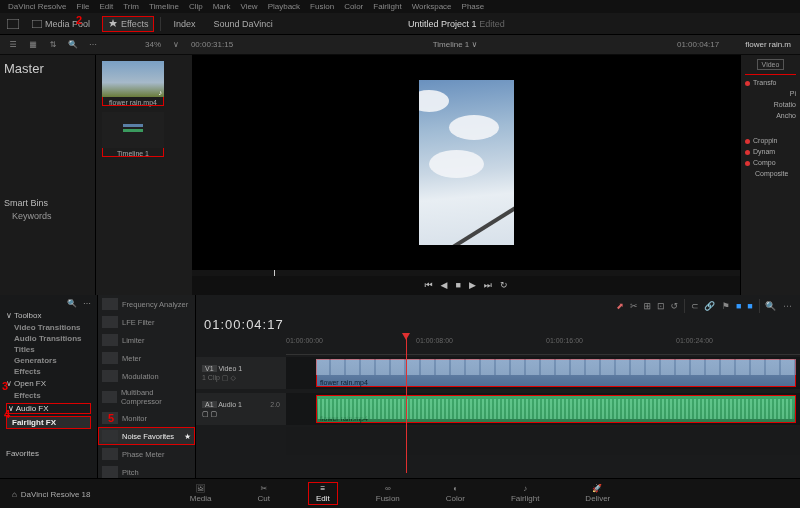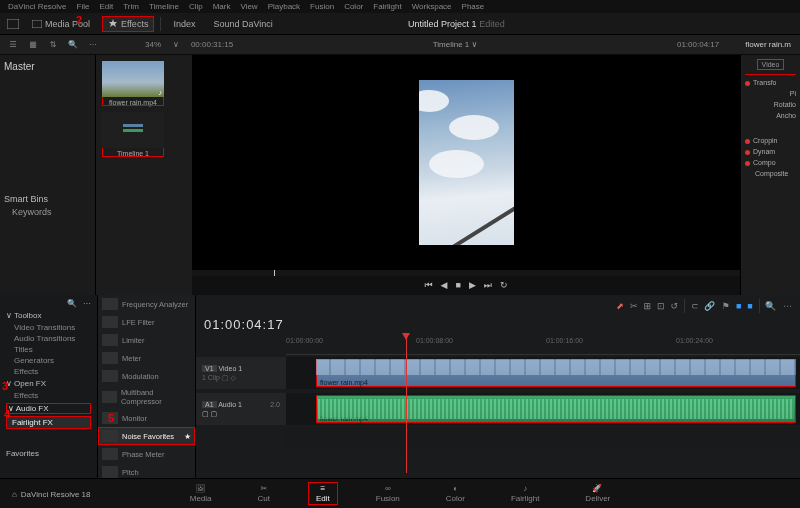--- a/index.html
+++ b/index.html
@@ -26,21 +26,21 @@
   .crane { position:absolute; width:160px; height:4px; background:#444; transform:rotate(-32deg); left:10px; top:130px;}
   .cloud { position:absolute; background:#f2f4f7; border-radius:50%; opacity:.9;}
   .transport { display:flex; justify-content:center; gap:8px; padding:4px; color:#bbb; font-size:9px;}
   .col-insp { width:60px; background:#1c1c1c; border-left:1px solid #000; padding:4px; font-size:7px;}
   .insp-hdr { text-align:center; padding:2px 0;}
   .insp-row { padding:2px 0; color:#aaa;}
   .dot { display:inline-block; width:5px;height:5px;border-radius:50%; margin-right:3px; vertical-align:middle;}
   .lower { display:flex; height:190px; }
   .fx-tree { width:98px; background:#18191a; border-right:1px solid #000; padding:4px 6px; font-size:8px; color:#999;}
   .fx-tree .grp { color:#bbb; margin:2px 0;}
-  .fx-tree .itm { padding:1px 0 1px 8px; color:#888;}
+  .fx-tree .itm { padding:1px 0 1px 8px; color:#888;font-weight:bold;}
   .fx-list { width:98px; background:#1d1e1f; border-right:1px solid #000; font-size:7.5px; overflow:hidden;}
   .fx-list .row { display:flex; align-items:center; gap:4px; padding:3px 4px; color:#8a8a8a;}
   .fx-list .row .ico { width:16px;height:12px;background:#303133; }
   .timeline { flex:1; background:#1a1b1c; display:flex; flex-direction:column; position:relative;}
   .tl-tools { height:22px; display:flex; align-items:center; gap:6px; padding:0 8px; color:#888; justify-content:flex-end;}
   .tl-tc { position:absolute; left:8px; top:22px; font-size:13px; color:#ddd; letter-spacing:1px;}
   .tl-ruler { height:18px; margin-left:90px; margin-top:20px; position:relative; font-size:7px; color:#666; border-bottom:1px solid #333;}
   .tl-tick { position:absolute; top:0; }
   .playhead { position:absolute; left:210px; top:38px; width:1px; height:140px; background:#e03030; z-index:5;}
   .playhead::before{content:''; position:absolute; left:-4px; top:0; width:0;height:0;border-left:4px solid transparent;border-right:4px solid transparent;border-top:7px solid #e03030;}
@@ -124,21 +124,21 @@
   <span class="ctl">∨</span>
   <span class="ctl">00:00:31:15</span>
   <span style="flex:1; text-align:center"><span>Timeline 1</span> ∨</span>
   <span class="ctl">01:00:04:17</span>
   <span style="width:8px"></span>
   <span class="ctl" style="color:#ccc">flower rain.m</span>
 </div>
 
 <div class="main">
   <div class="col-left">
-    <div style="color:#ccc;font-size:10px;padding:2px 0">Master</div>
+    <div style="color:#ccc;font-size:13px;padding:2px 0">Master</div>
     <div style="height:120px"></div>
     <div style="color:#bbb;font-size:9px">Smart Bins</div>
     <div style="padding-left:8px;margin-top:3px">Keywords</div>
   </div>
   <div class="col-thumbs">
     <div class="thumb redbox">
       <div class="img">
           <span style="position:absolute;right:2px;bottom:1px;font-size:7px;color:#fff">♪</span>
         </div>
       <div class="lbl">flower rain.mp4</div>

